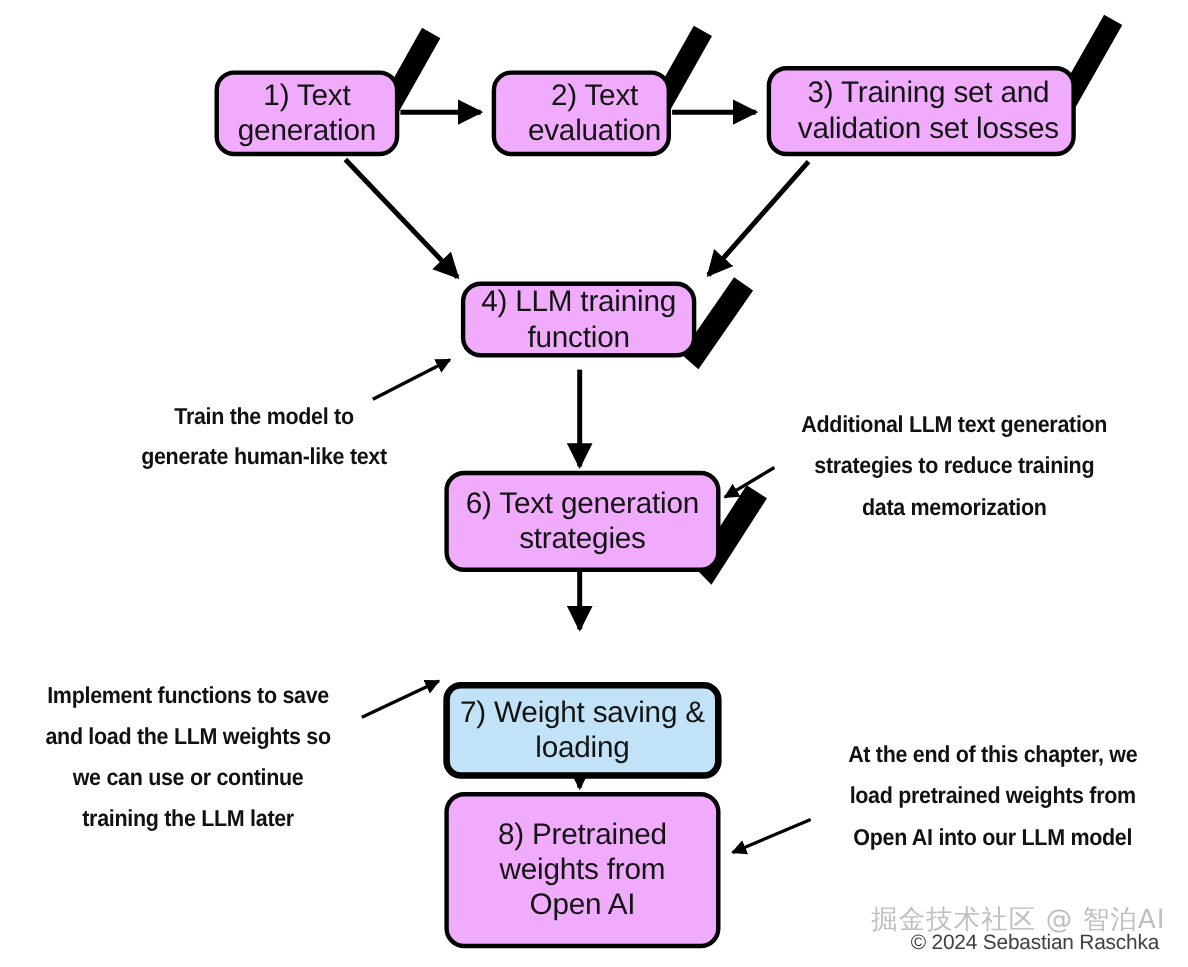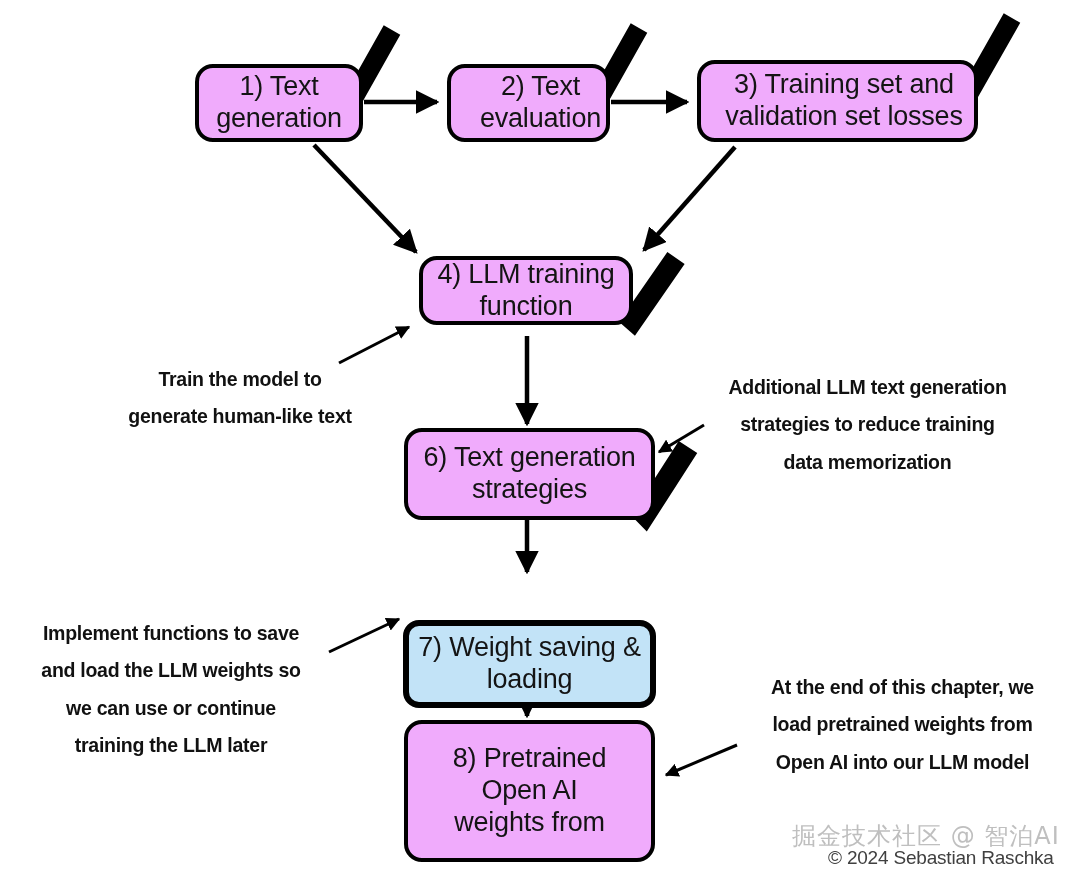--- a/index.html
+++ b/index.html
@@ -186,22 +186,22 @@
   <div class="node highlight" style="left:403px; top:576px; width:253px; height:88px;margin-top:44px;">
     <div>
       <div>7) Weight saving &amp;</div>
       <div>loading</div>
     </div>
   </div>
 
   <div class="node" style="left:404px; top:720px; width:251px; height:142px;align-items:center;">
     <div>
       <div>8) Pretrained</div>
+      <div>weights from</div>
       <div>Open AI</div>
-      <div>weights from</div>
     </div>
   </div>
 
   <div class="annot" style="left:100px; top:360px; width:280px;">
     <div>Train the model to</div>
     <div>generate human-like text</div>
   </div>
 
   <div class="annot" style="left:700px; top:368px; width:335px;">
     <div>Additional LLM text generation</div>

